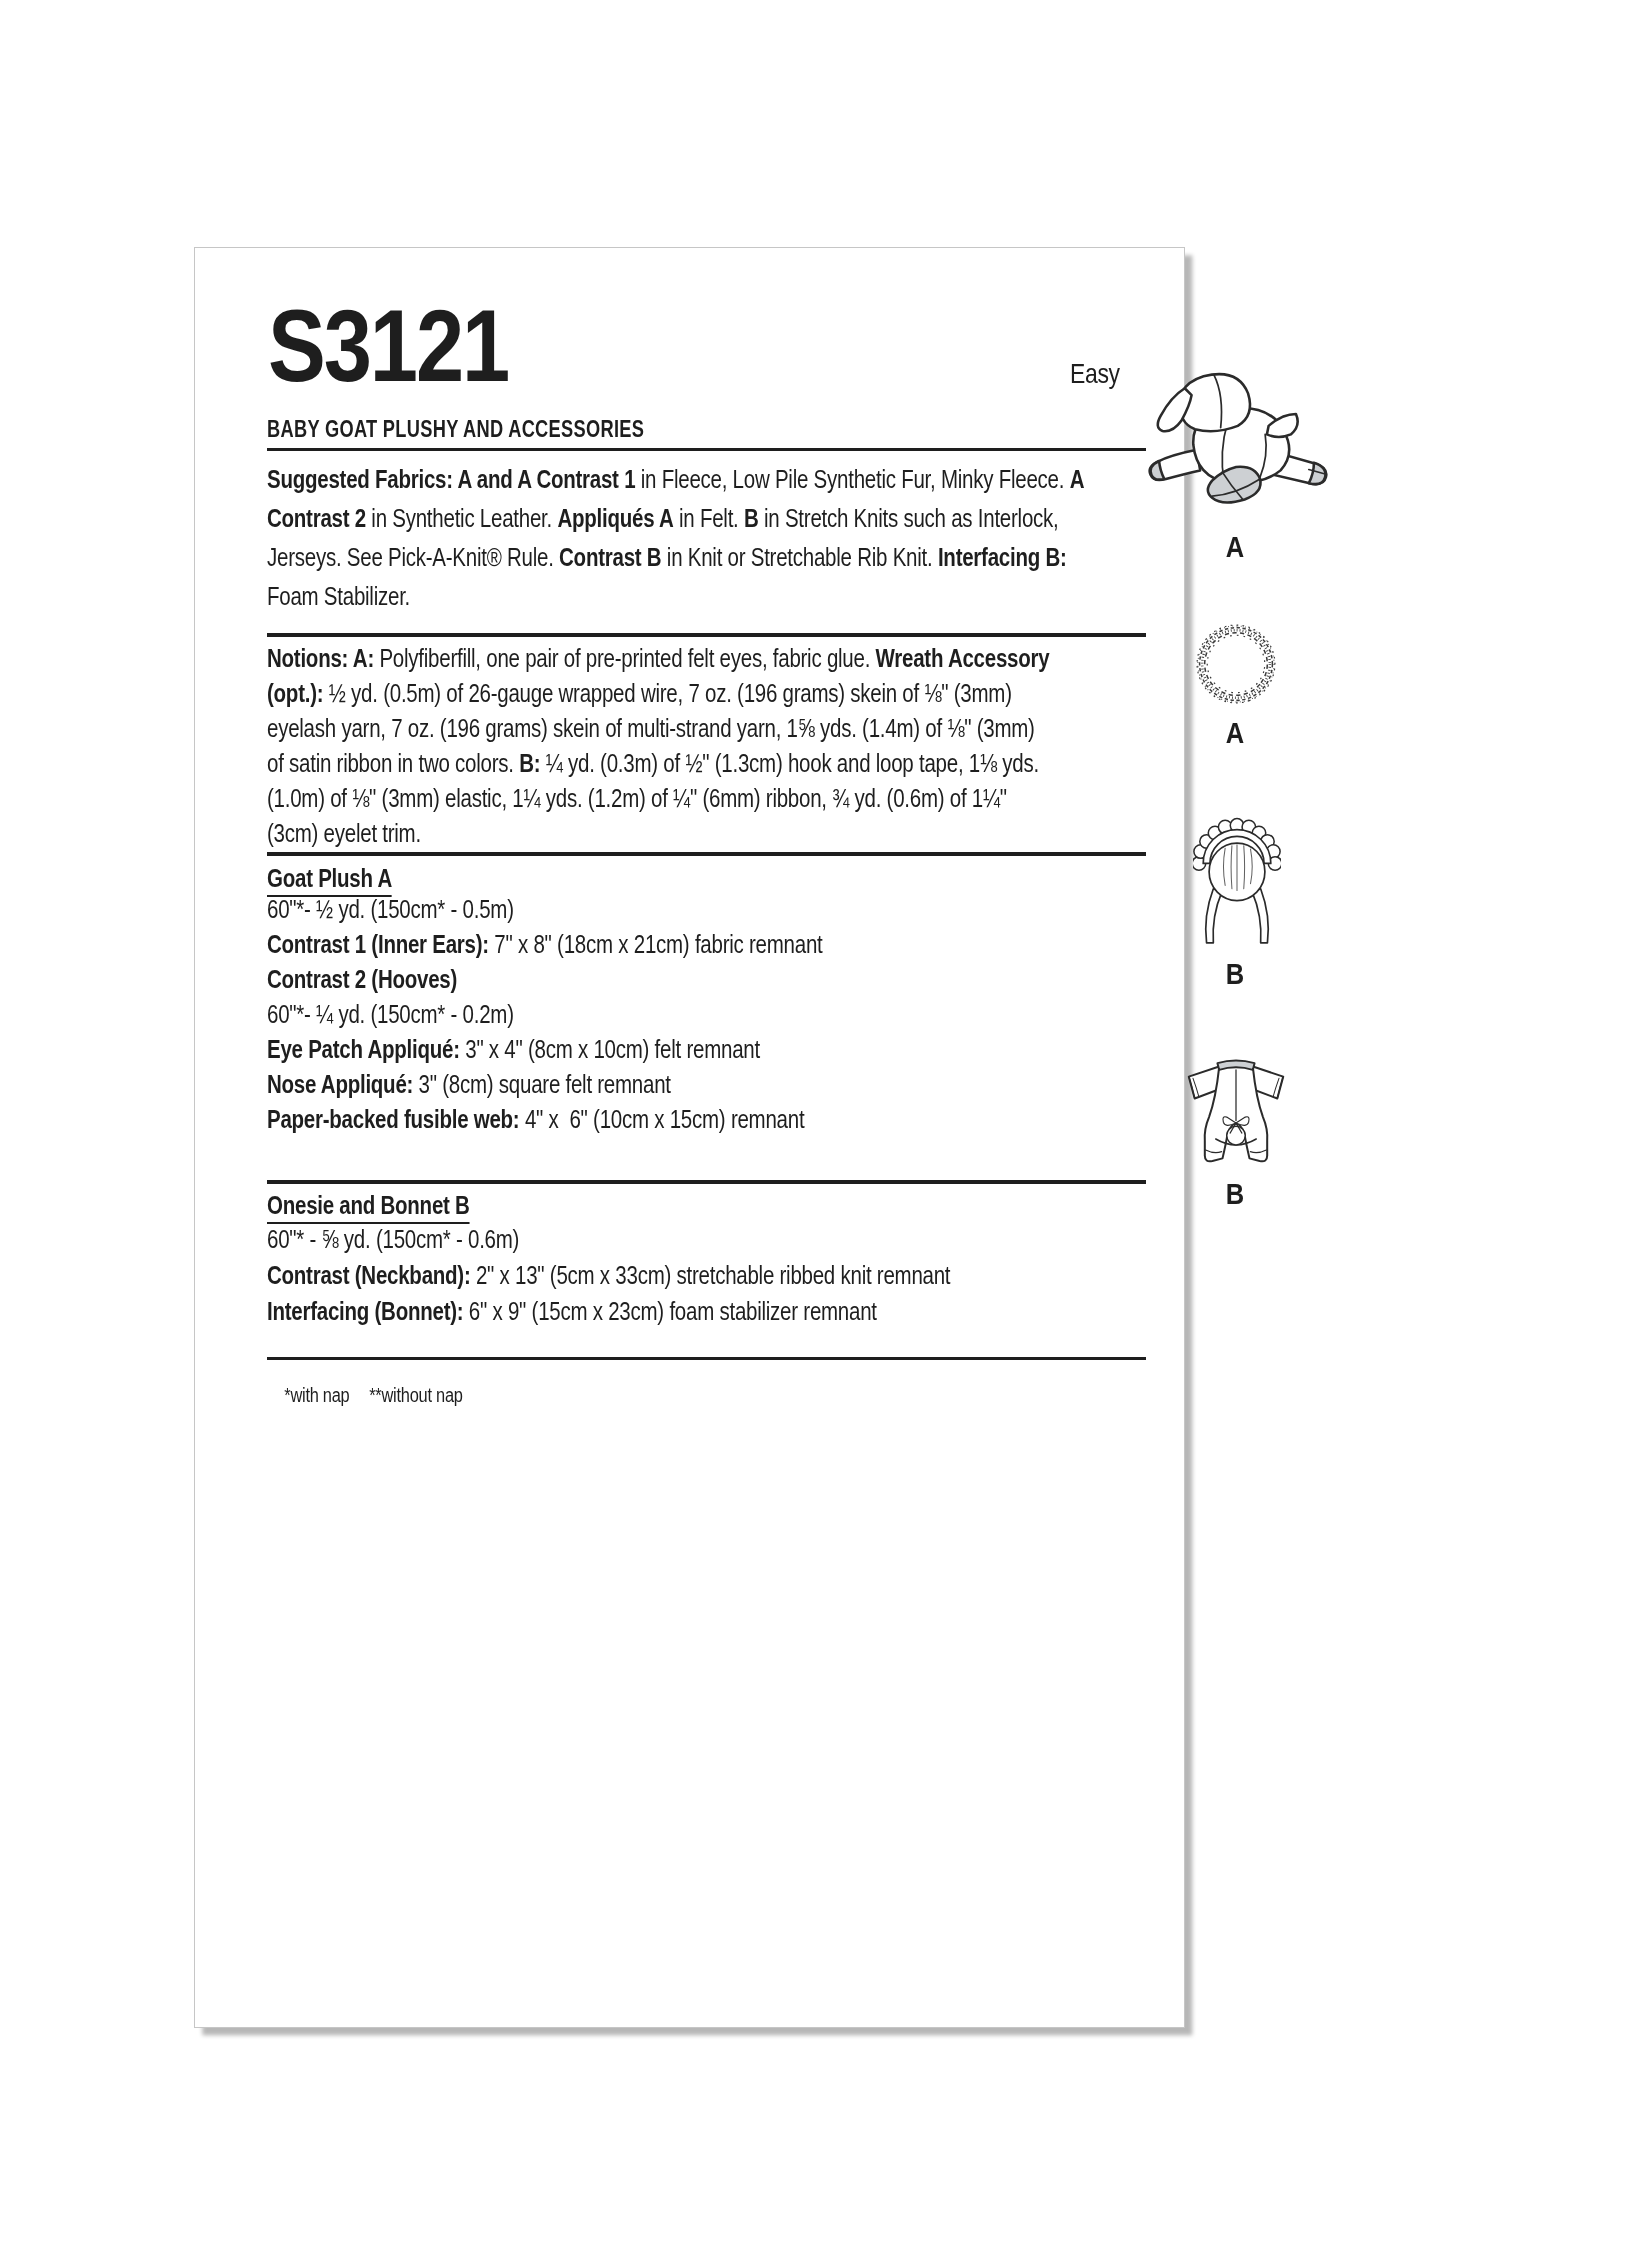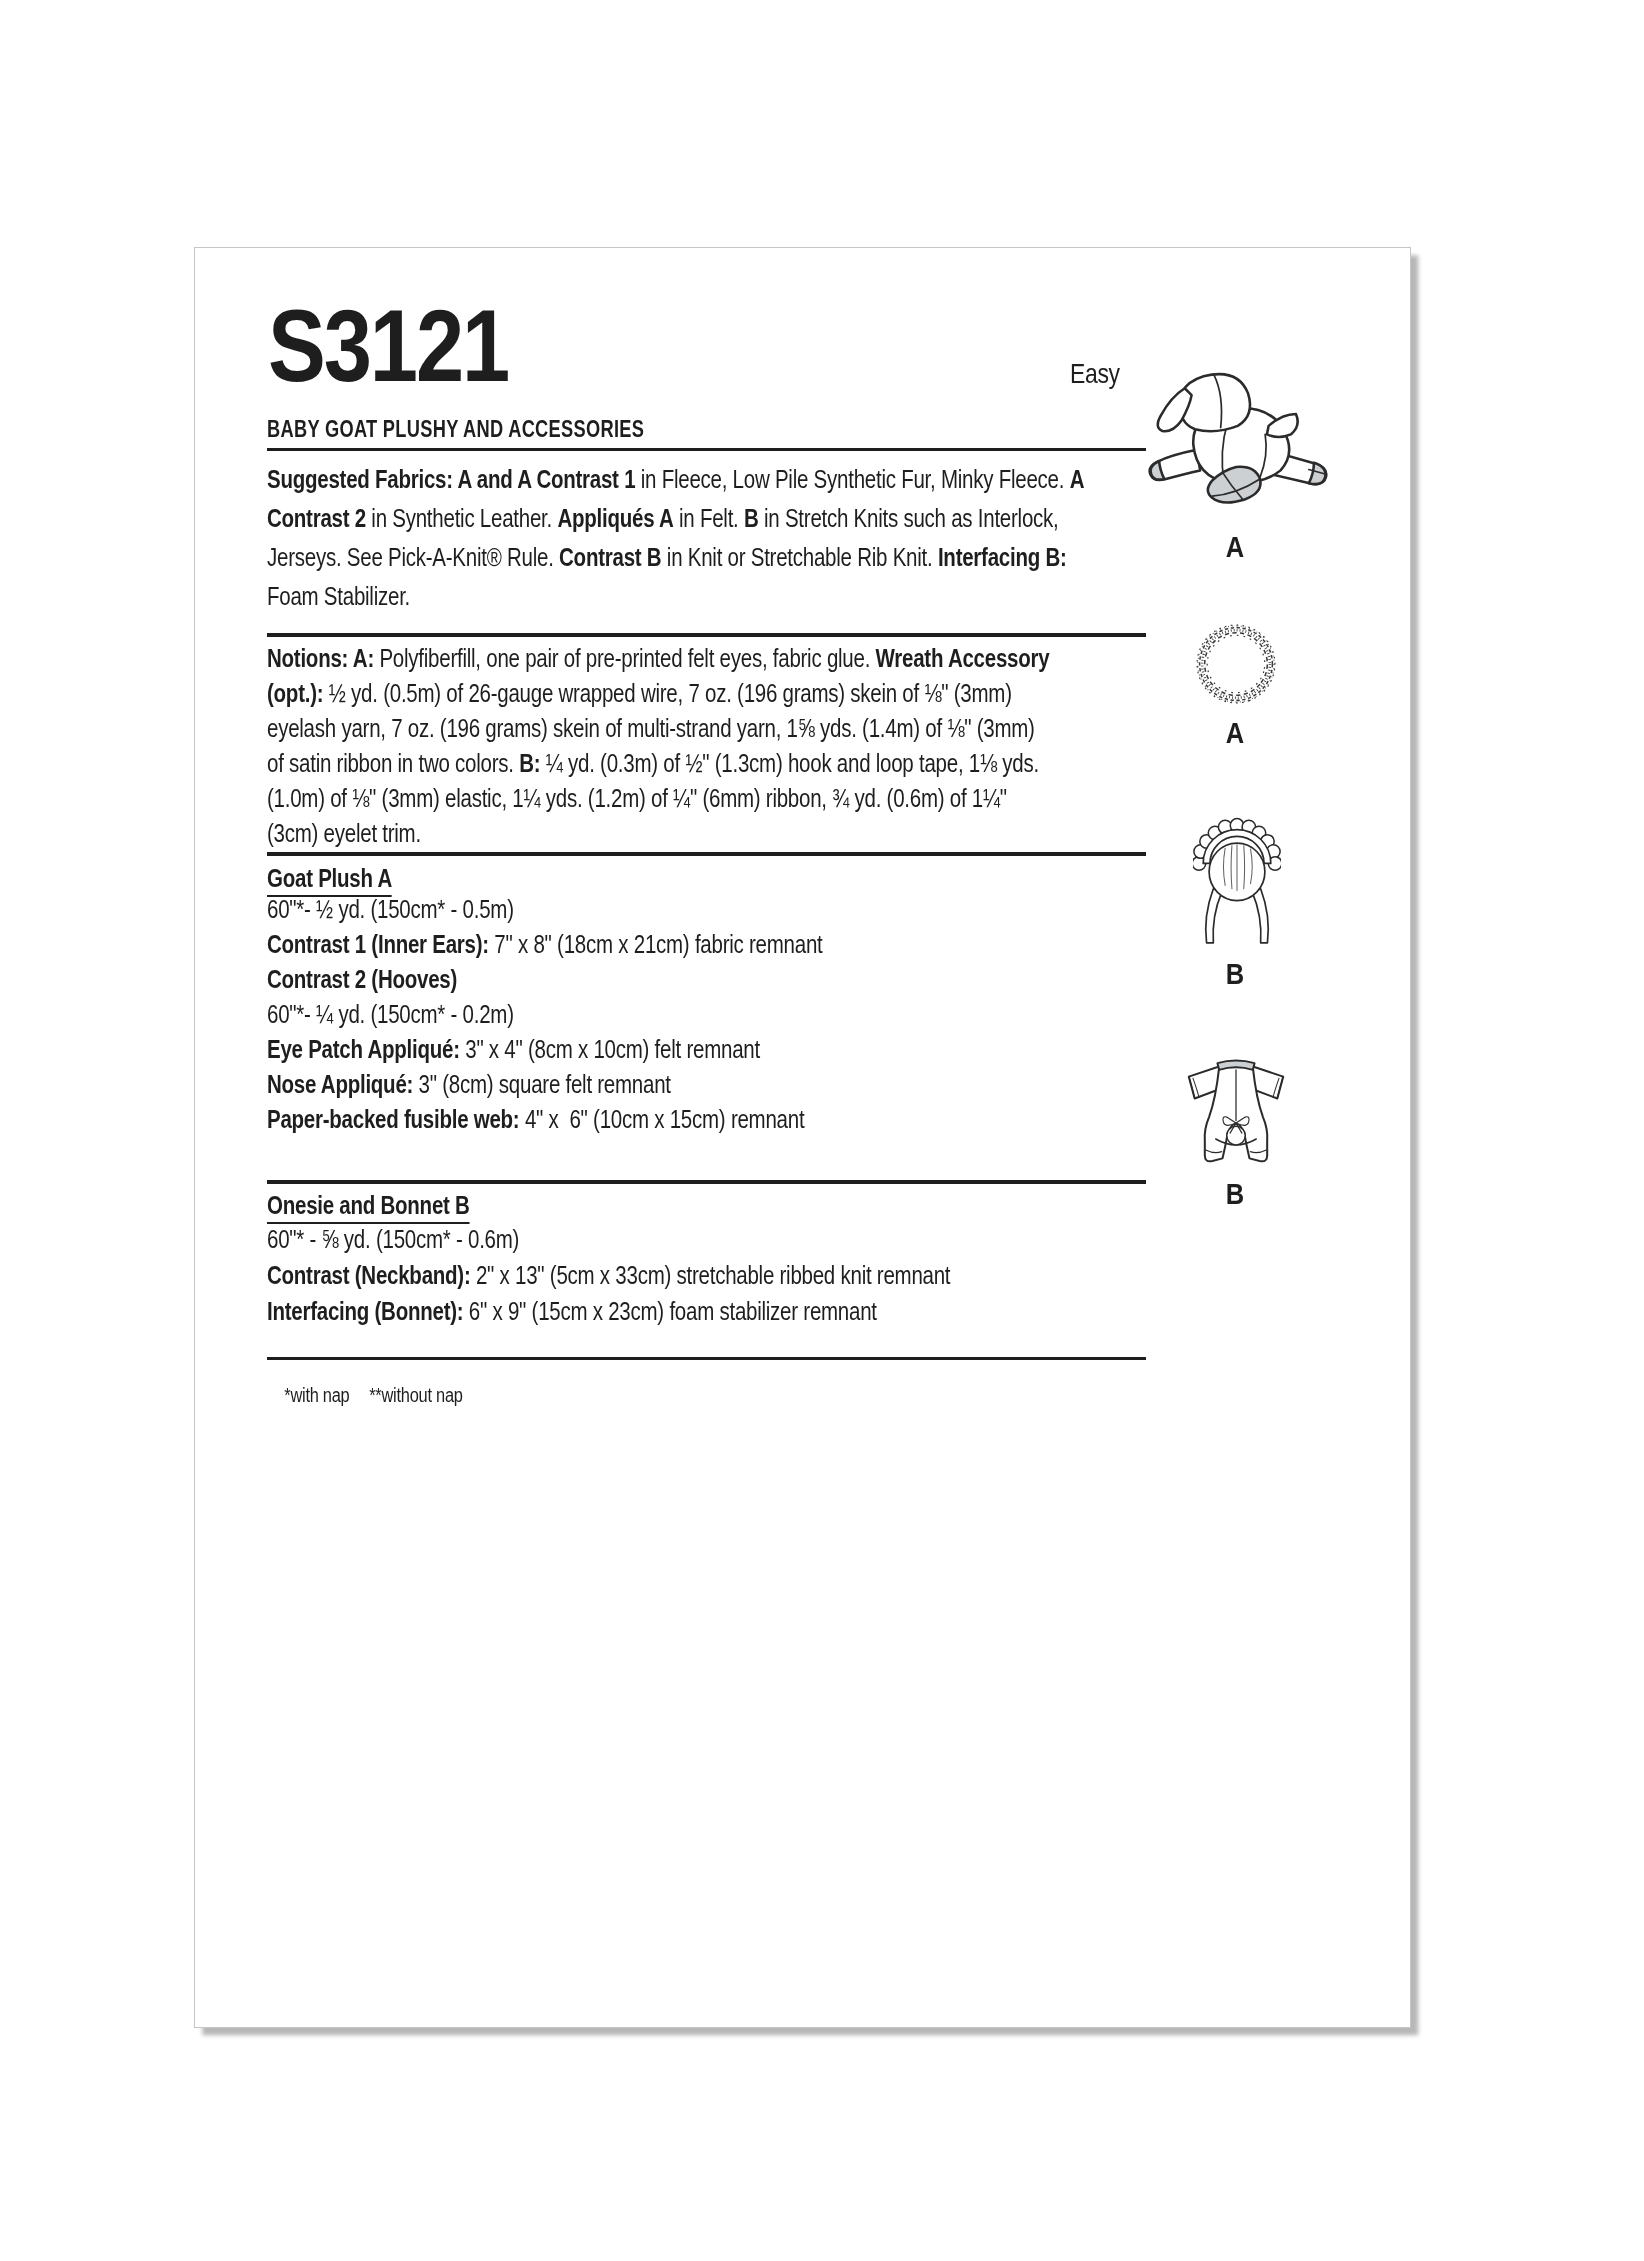--- a/index.html
+++ b/index.html
@@ -1,17 +1,17 @@
 <!DOCTYPE html>
 <html style="font-size:13.5px"><head>
 <meta charset="utf-8">
 <style>
   html,body{margin:0;padding:0;background:#ffffff;}
   body{width:1644px;height:2261px;position:relative;font-family:"Liberation Sans",sans-serif;color:#1e1e1e;}
-  .page{position:absolute;left:194px;top:247px;width:1217px;height:1781px;background:#ffffff;
+  .page{position:absolute;left:194px;top:247px;width:991px;height:1781px;background:#ffffff;
         border:1.7px solid #c6c6c6;box-shadow:7.6px 7.6px 4.2px #b7b7b7;box-sizing:border-box;}
   .t{position:absolute;}
   .cond{transform:scaleX(0.82);transform-origin:0 0;}
   .title{left:73px;top:47px;font-size:102px;font-weight:700;line-height:1;letter-spacing:-2.5px;transform:scaleX(0.85);transform-origin:0 0;white-space:pre;}
   .easy{left:875px;top:112px;font-size:28px;line-height:1;letter-spacing:-0.4px;white-space:pre;}
   .heading{left:72px;top:167px;font-size:24px;font-weight:700;line-height:1.15;letter-spacing:0.4px;transform:scaleX(0.76);transform-origin:0 0;white-space:pre;}
   .rule{position:absolute;left:72px;width:879px;background:#1e1e1e;}
   .para{left:72px;font-size:25px;letter-spacing:-0.3px;}
   .line{white-space:pre;}
   .sec-header{left:72px;font-size:25px;font-weight:700;line-height:30px;letter-spacing:-0.3px;}

